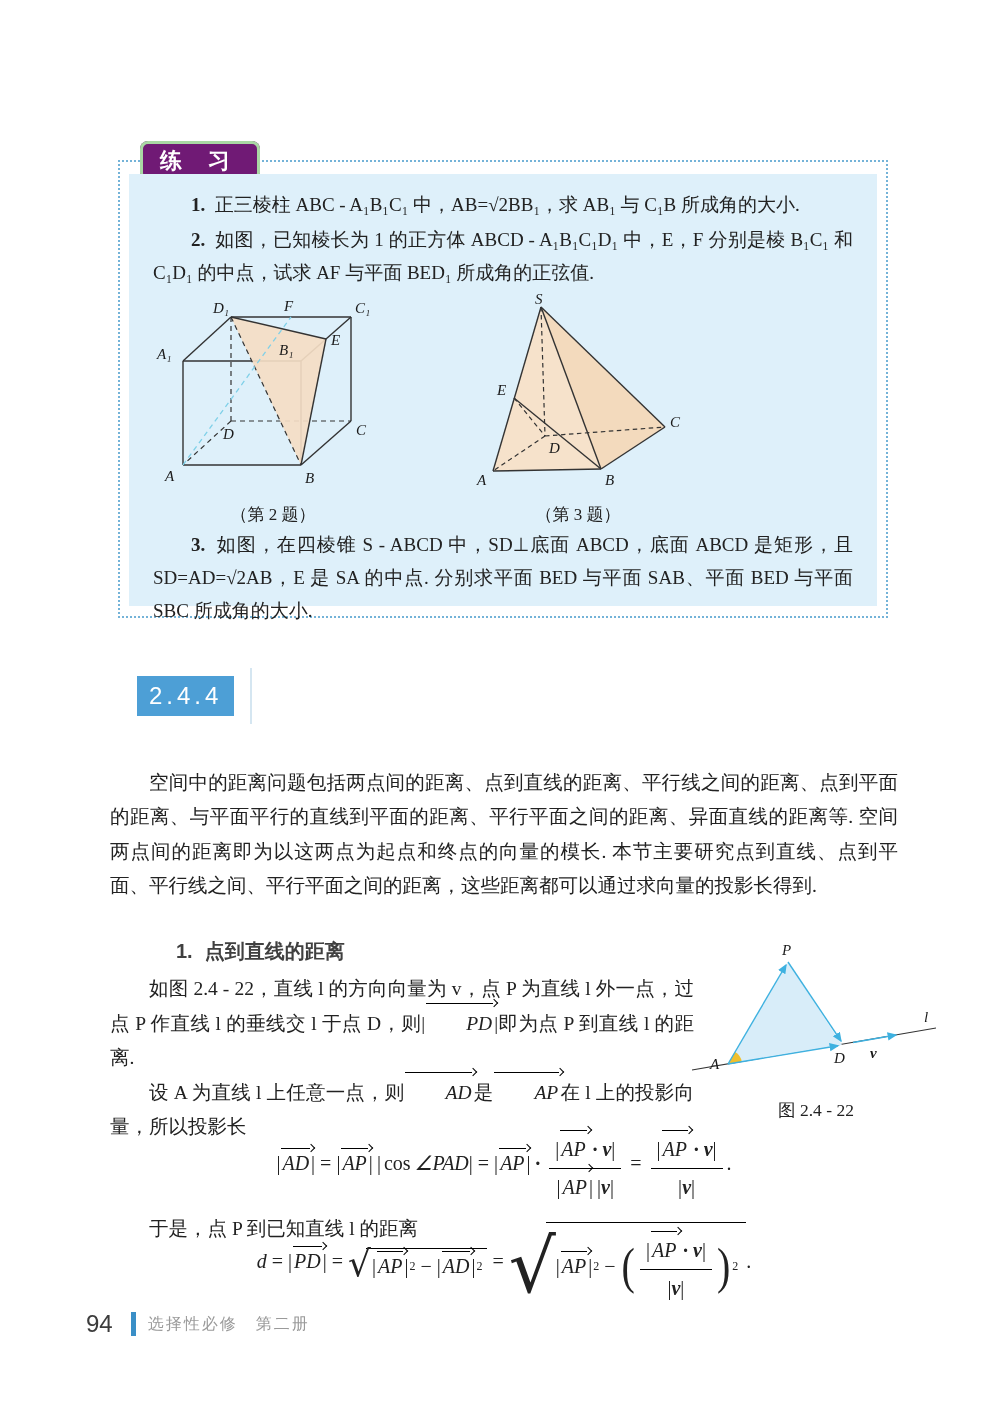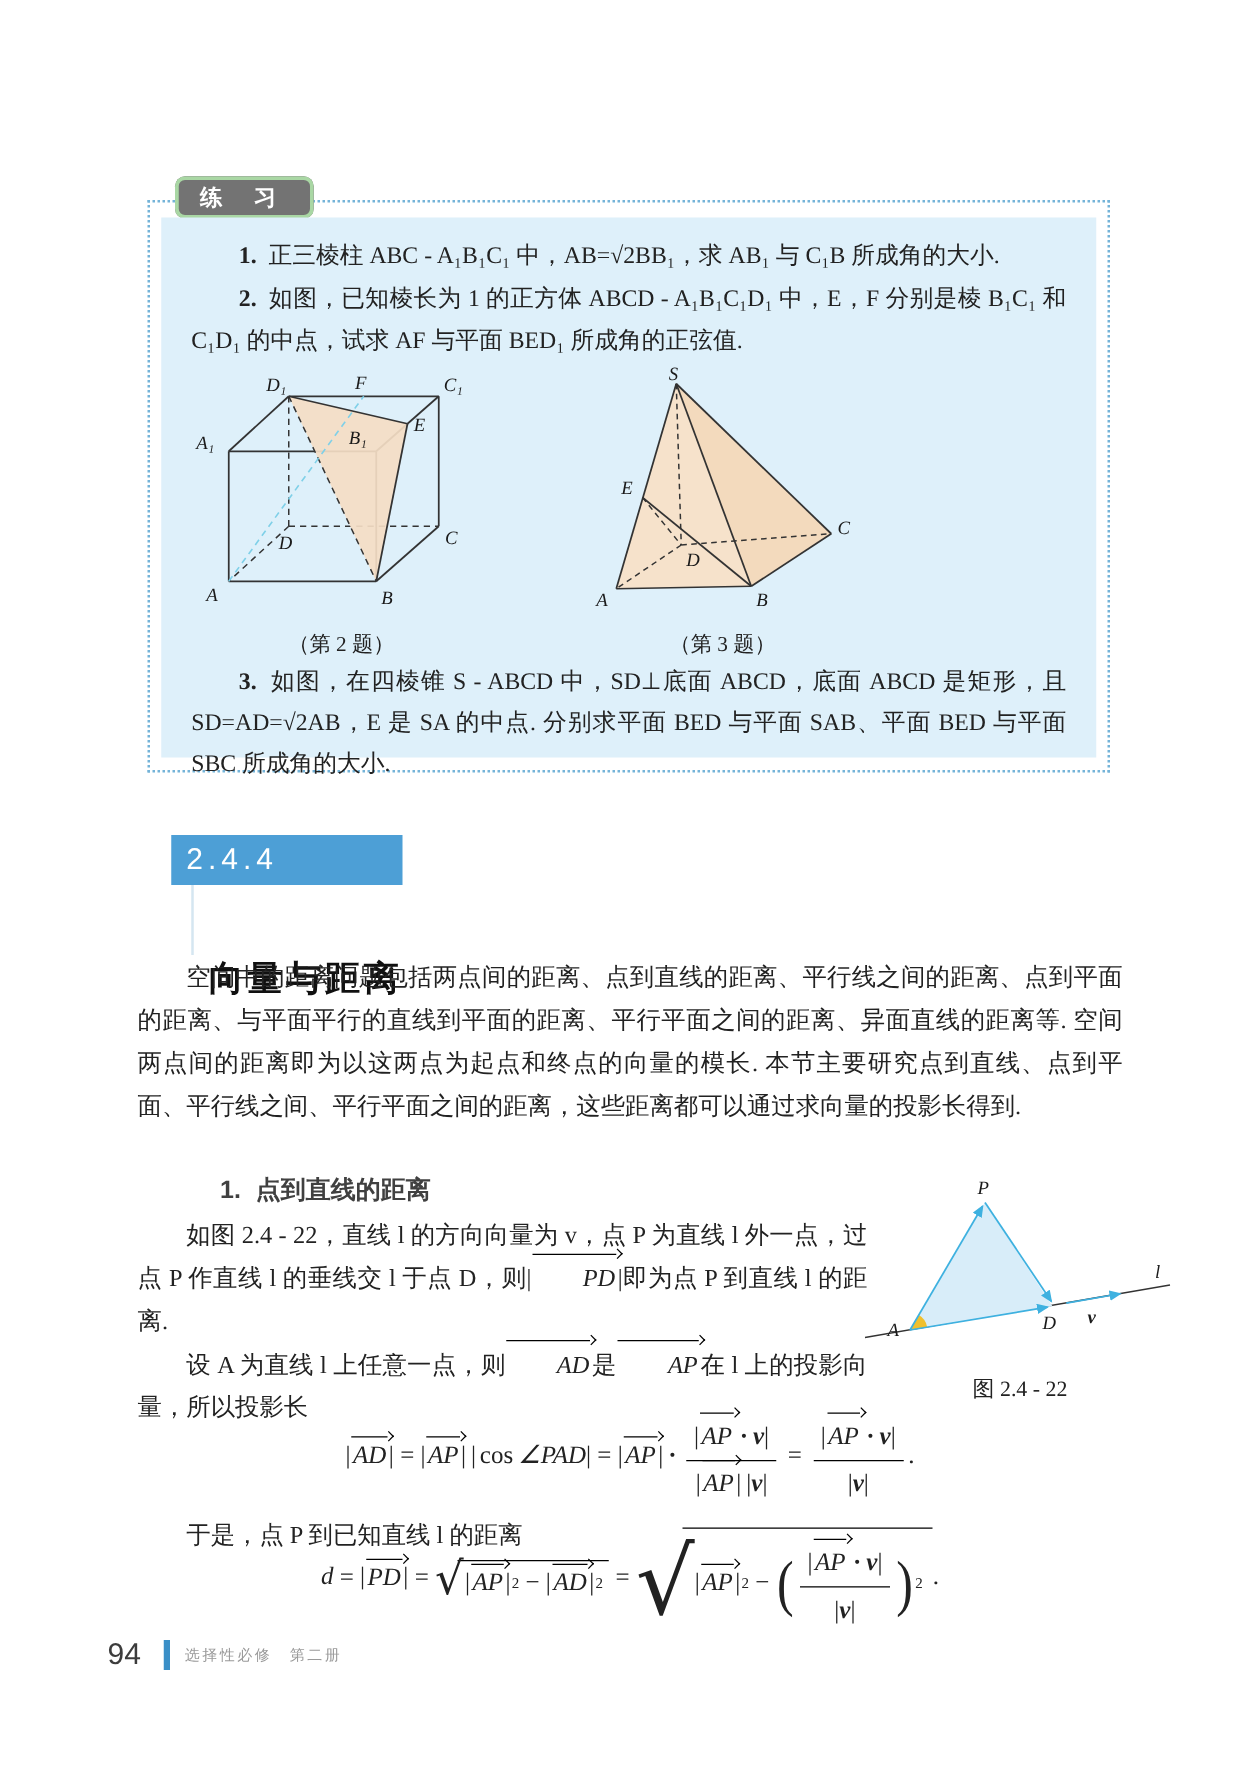--- a/index.html
+++ b/index.html
@@ -2,34 +2,34 @@
 <html><head>
 <meta charset="utf-8">
 <style>
   html,body{margin:0;padding:0;background:#ffffff;}
   #page{position:relative;width:1000px;height:1422px;background:#ffffff;overflow:hidden;
         font-family:"Liberation Serif",serif;color:#222;}
 
   
   .practice-box{position:absolute;left:118px;top:160px;width:766px;height:454px;
                 border:2px dotted #74b3d8;}
-  .practice-tab{position:absolute;left:20px;top:-21px;background:#737373;color:#fff;
-                font-family:"Liberation Sans",sans-serif;font-weight:bold;font-size:18px;
+  .practice-tab{position:absolute;left:20px;top:-21px;background:#701a75;color:#fff;
+                font-family:"Liberation Sans",sans-serif;font-weight:bold;font-size:22px;
                 padding:5px 20px;border-radius:8px;letter-spacing:10px;
                 box-shadow:0 0 0 3px #a9d7a4 inset;}
   .practice-inner{position:absolute;left:9px;right:9px;top:12px;bottom:10px;
                   background:#def0fa;padding:14px 24px 0 24px;box-sizing:border-box;}
   .prob{font-size:19px;line-height:33px;text-align:justify;margin:0 0 2px 0;text-indent:2em;}
   .prob .num{font-weight:bold;font-style:normal;}
   .figrow{display:flex;justify-content:flex-start;align-items:flex-end;gap:80px;margin:4px 0 2px 0;}
   .figblock{text-align:center;}
   .figcap{font-size:17px;margin-top:6px;}
 
   
-  .section-head{position:absolute;left:137px;top:668px;display:flex;flex-direction:column;}
+  .section-head{position:absolute;left:137px;top:668px;display:flex;align-items:center;}
   .sec-num{background:#4d9fd6;color:#fff;font-family:"Liberation Sans",sans-serif;
            font-size:24px;padding:6px 12px;letter-spacing:4px;}
   .sec-rule{width:2px;height:56px;background:#d5e6f1;margin-left:16px;}
   .sec-title{font-family:"Liberation Sans",sans-serif;font-weight:bold;font-size:28px;
              color:#101010;margin-left:30px;letter-spacing:3px;}
 
   
   .intro{position:absolute;left:110px;top:746px;width:788px;font-size:19.5px;
          line-height:34.5px;text-align:justify;text-indent:2em;}
   .sub-head{position:absolute;left:176px;top:938px;color:#404040;
@@ -71,21 +71,21 @@
   .s2 .rad{font-size:74px;margin-right:-10px;position:relative;top:3px;}
   .s2 .rc{border-top:1.6px solid #000;padding:6px 8px 0 10px;display:inline-flex;align-items:center;}
   .sup{font-size:12px;vertical-align:8px;padding-left:1px;}
   .bp{display:inline-block;font-size:40px;font-weight:400;transform:scaleY(1.25);
       vertical-align:middle;line-height:0;padding:0 1px;}
 
   
   .footer{position:absolute;left:86px;top:1310px;display:flex;align-items:center;}
   .pg-num{font-family:"Liberation Sans",sans-serif;font-size:24px;color:#3c3c3c;}
   .pg-bar{width:5px;height:24px;background:#3a8fc7;margin:0 12px 0 18px;}
-  .pg-text{font-family:"Liberation Sans",sans-serif;font-size:12px;color:#9a9a9a;letter-spacing:2px;}
+  .pg-text{font-family:"Liberation Sans",sans-serif;font-size:16px;color:#9a9a9a;letter-spacing:2px;}
 
   svg text{font-family:"Liberation Serif",serif;font-style:italic;font-size:15px;fill:#1a1a1a;}
 </style>
 </head>
 <body>
 
 <div id="page">
 
   <div class="practice-box">
     <div class="practice-tab">练 习</div>
@@ -173,21 +173,20 @@
         </div>
       </div>
 
       <p class="prob"><span class="num">3.</span>&nbsp;&nbsp;<span>如图，在四棱锥 S - ABCD 中，SD⊥底面 ABCD，底面 ABCD 是矩形，且 SD=AD=√2AB，E 是 SA 的中点. 分别求平面 BED 与平面 SAB、平面 BED 与平面 SBC 所成角的大小.</span></p>
     </div>
   </div>
 
   <div class="section-head">
     <span class="sec-num">2.4.4</span>
     <span class="sec-rule"></span>
-    <span class="sec-title">向量与距离</span>
   </div>
 
   <p class="intro">空间中的距离问题包括两点间的距离、点到直线的距离、平行线之间的距离、点到平面的距离、与平面平行的直线到平面的距离、平行平面之间的距离、异面直线的距离等. 空间两点间的距离即为以这两点为起点和终点的向量的模长. 本节主要研究点到直线、点到平面、平行线之间、平行平面之间的距离，这些距离都可以通过求向量的投影长得到.</p>
 
   <div class="sub-head">
     <span>1.</span><span class="t">点到直线的距离</span>
   </div>
 
   <div class="col-text">
     <p><span>如图 2.4 - 22，直线 l 的方向向量为 v，点 P 为直线 l 外一点，过点 P 作直线 l 的垂线交 l 于点 D，则</span><span>|</span><span class="vec">PD</span><span>|</span><span>即为点 P 到直线 l 的距离.</span></p>

